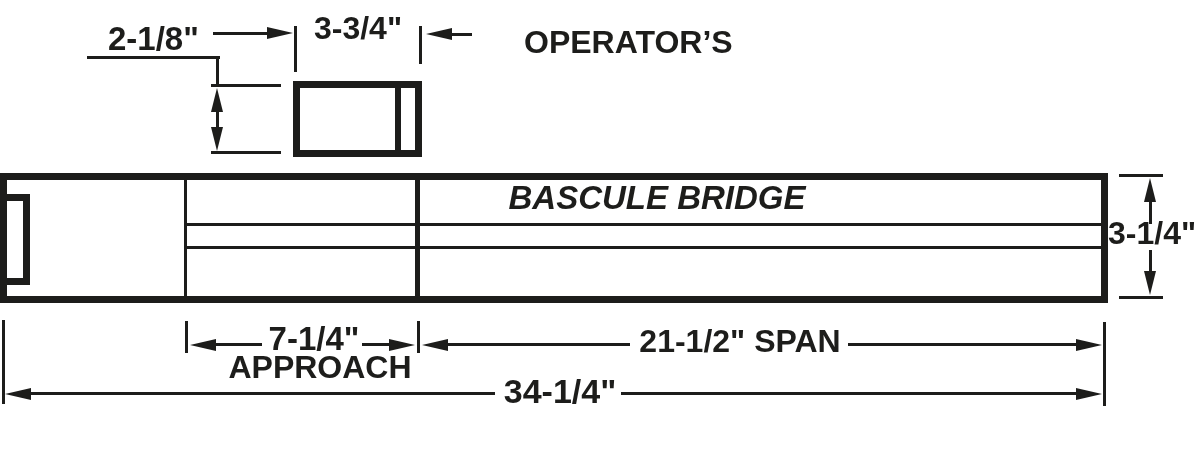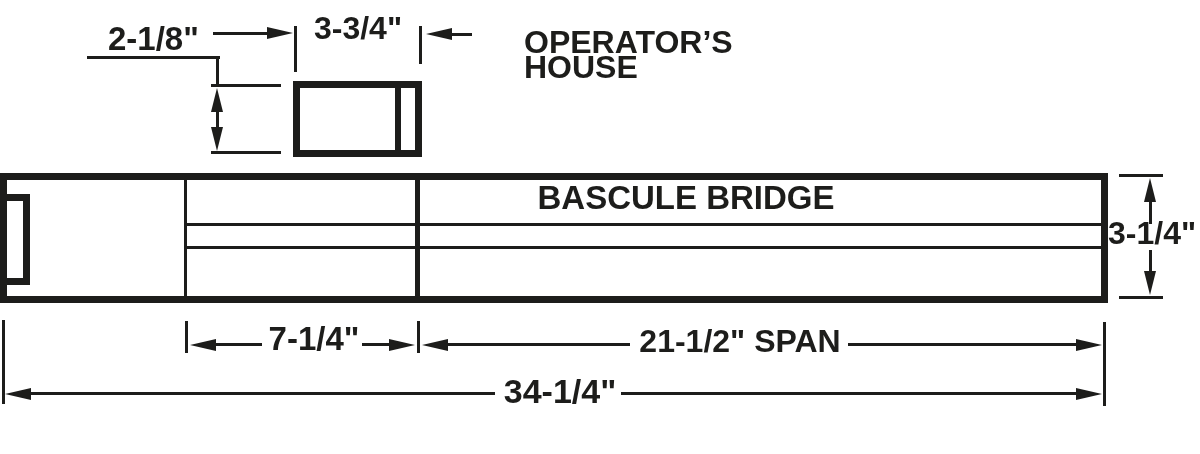--- a/index.html
+++ b/index.html
@@ -35,51 +35,51 @@
 
   <div class="ln" style="left:213px; top:32px; width:54px; height:3px;"></div>
   <div class="ah ah-r" style="left:267px; top:27px;"></div>
   <div class="ln" style="left:294px; top:26px; width:3px; height:46px;"></div>
   <div class="txt ctr" style="left:295px; top:12px; width:126px; font-size:32px;">3-3/4"</div>
   <div class="ln" style="left:419px; top:26px; width:3px; height:38px;"></div>
   <div class="ah ah-l" style="left:426px; top:28px;"></div>
   <div class="ln" style="left:450px; top:33px; width:22px; height:3px;"></div>
 
   <div class="txt" style="left:524px; top:26px; font-size:32px;">OPERATOR’S</div>
-  <div class="txt" style="left:524px; top:51px; font-size:32px;">HOUSE</div>
 
   <div class="box" style="left:293px; top:81px; width:129px; height:76px;"></div>
   <div class="ln" style="left:395px; top:88px; width:6px; height:62px;"></div>
 
   <div class="box" style="left:0px; top:173px; width:1108px; height:130px;"></div>
   <div class="box" style="left:0px; top:194px; width:30px; height:91px;"></div>
   <div class="ln" style="left:184px; top:180px; width:3px; height:116px;"></div>
   <div class="ln" style="left:415px; top:180px; width:5px; height:116px;"></div>
   <div class="ln" style="left:187px; top:223px; width:914px; height:3px;"></div>
   <div class="ln" style="left:187px; top:246px; width:914px; height:3px;"></div>
-  <div class="txt ctr" style="left:526px; top:181px; width:320px; font-size:33px;">BASCULE BRIDGE</div>
+  <div class="txt ctr" style="left:497px; top:181px; width:320px; font-size:33px;font-style:italic;">BASCULE BRIDGE</div>
 
   <div class="ln" style="left:1119px; top:174px; width:44px; height:3px;"></div>
   <div class="ah ah-u" style="left:1144px; top:178px;"></div>
   <div class="ln" style="left:1149px; top:198px; width:3px; height:26px;"></div>
   <div class="txt" style="left:1108px; top:217px; font-size:32px;">3-1/4"</div>
   <div class="ln" style="left:1149px; top:250px; width:3px; height:26px;"></div>
   <div class="ah ah-d" style="left:1144px; top:271px;"></div>
   <div class="ln" style="left:1119px; top:296px; width:44px; height:3px;"></div>
 
   <div class="ln" style="left:2px; top:320px; width:3px; height:84px;"></div>
   <div class="ln" style="left:185px; top:321px; width:3px; height:32px;"></div>
   <div class="ln" style="left:417px; top:321px; width:3px; height:32px;"></div>
   <div class="ln" style="left:1103px; top:322px; width:3px; height:84px;"></div>
 
   <div class="ah ah-l" style="left:190px; top:339px;"></div>
   <div class="ln" style="left:214px; top:343px; width:48px; height:3px;"></div>
   <div class="txt ctr" style="left:254px; top:322px; width:120px; font-size:33px;">7-1/4"</div>
   <div class="ln" style="left:362px; top:343px; width:29px; height:3px;"></div>
   <div class="ah ah-r" style="left:389px; top:339px;"></div>
+  <div class="txt ctr" style="left:210px; top:351px; width:220px; font-size:32px;">APPROACH</div>
 
   <div class="ah ah-l" style="left:422px; top:339px;"></div>
   <div class="ln" style="left:445px; top:343px; width:185px; height:3px;"></div>
   <div class="txt ctr" style="left:627px; top:325px; width:226px; font-size:32px;">21-1/2" SPAN</div>
   <div class="ln" style="left:848px; top:343px; width:230px; height:3px;"></div>
   <div class="ah ah-r" style="left:1076px; top:339px;"></div>
 
   <div class="ah ah-l" style="left:5px; top:388px;"></div>
   <div class="ln" style="left:29px; top:392px; width:466px; height:3px;"></div>
   <div class="txt ctr" style="left:500px; top:374px; width:120px; font-size:34px;">34-1/4"</div>

